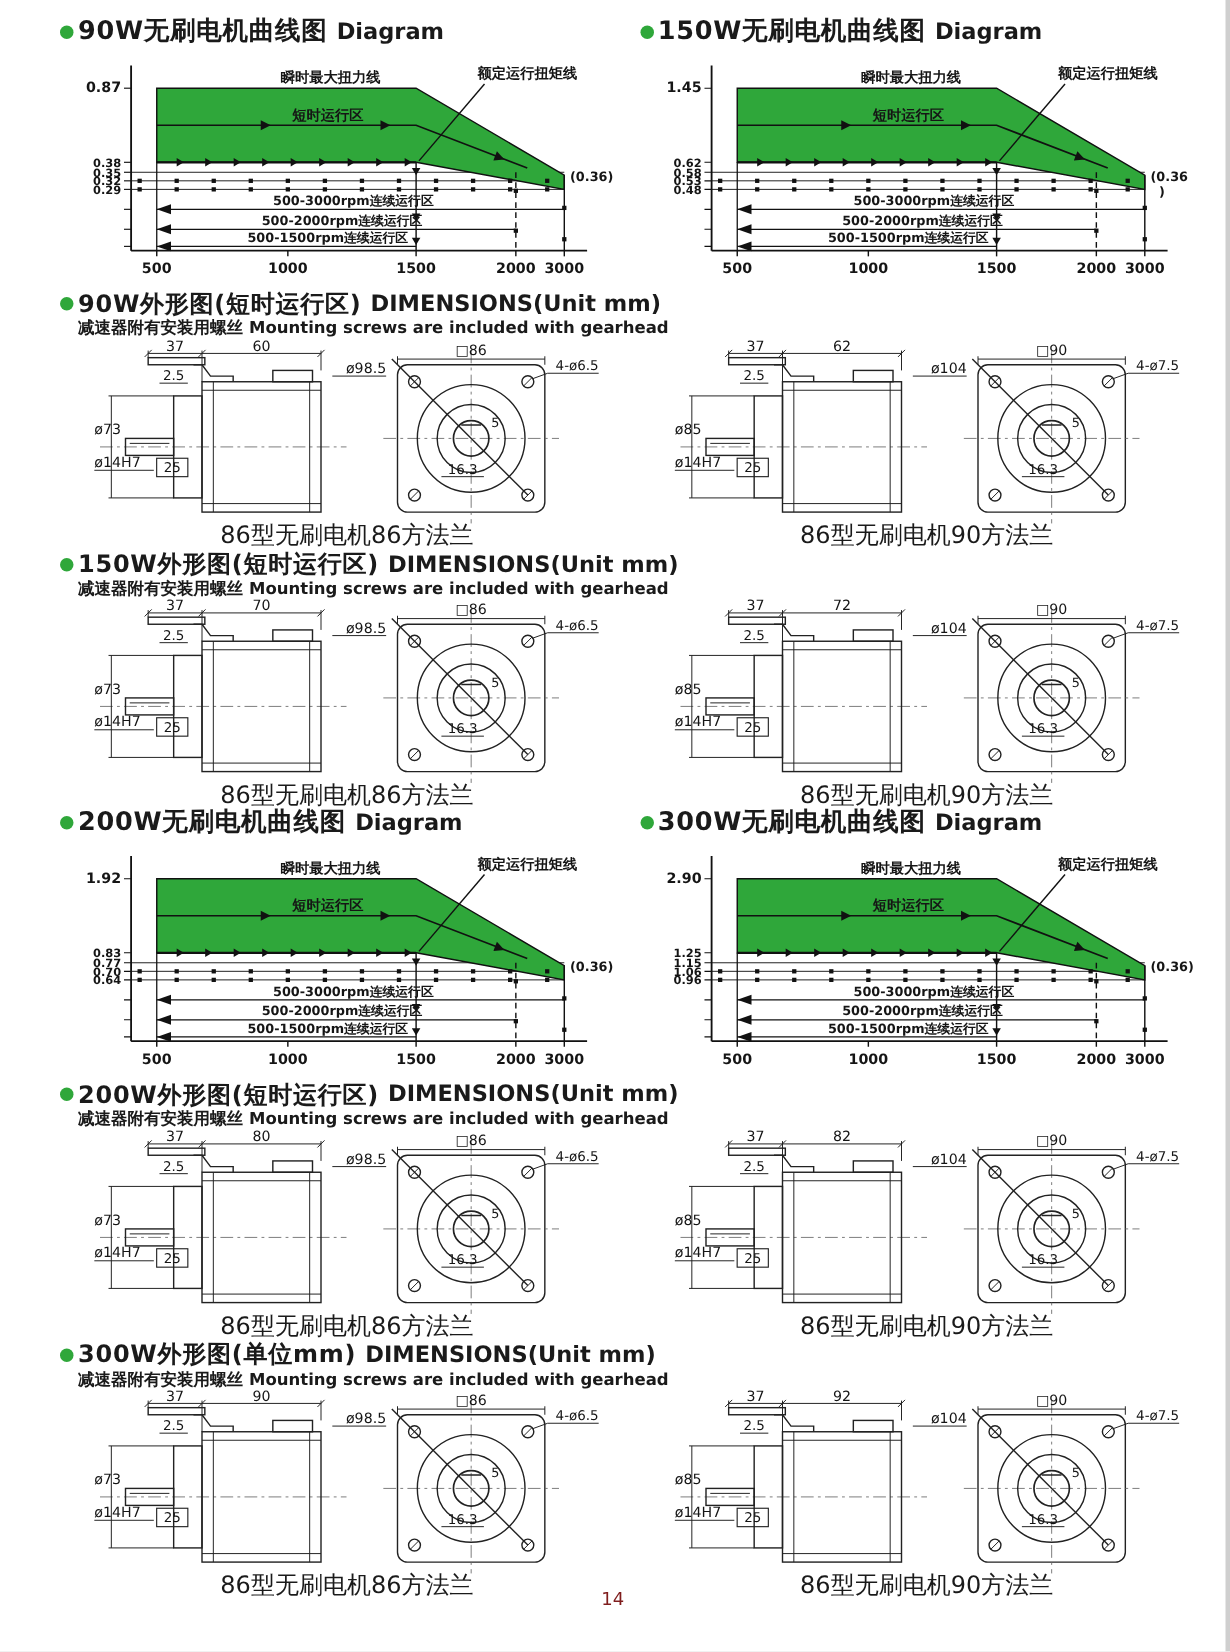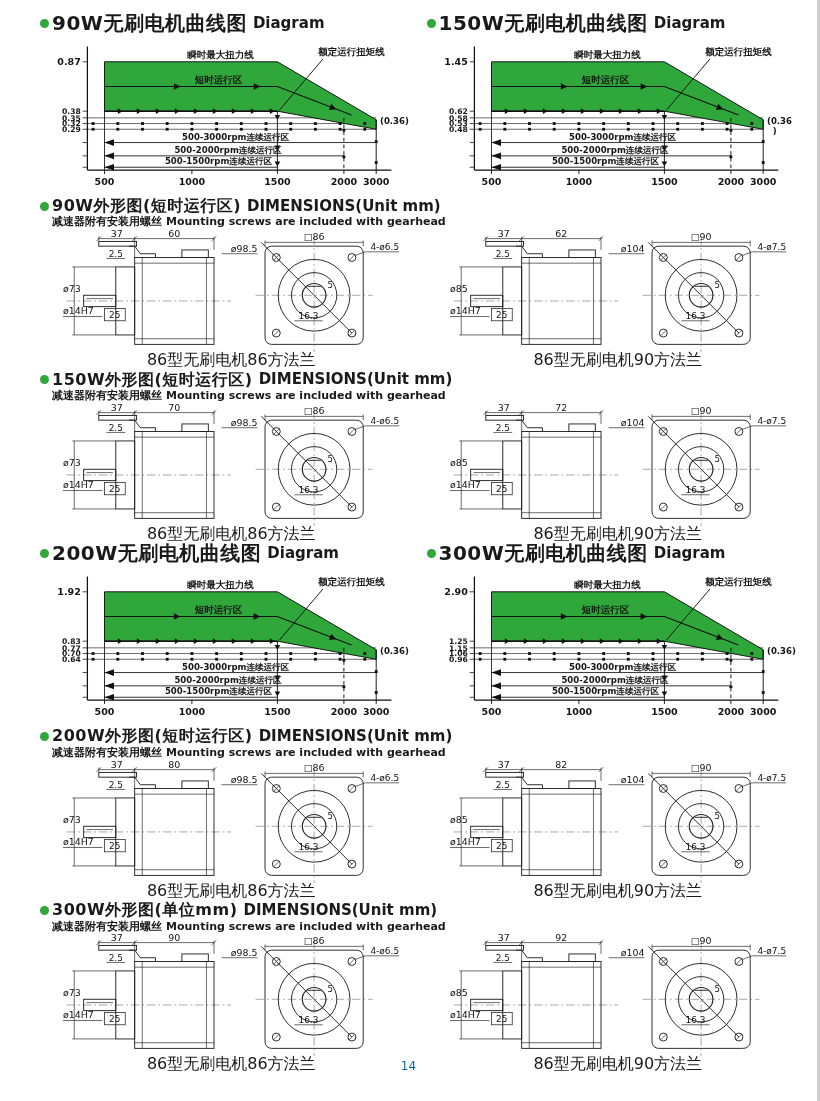--- a/index.html
+++ b/index.html
@@ -3,30 +3,30 @@
 <meta charset="utf-8">
 <style>
   html,body{margin:0;padding:0;background:#e8e8e8;}
   .page{width:820px;height:1101px;background:#ffffff;overflow:hidden;box-sizing:border-box;
         padding:12px 6px 0 38px;font-family:"DejaVu Sans","Liberation Sans",sans-serif;color:#1a1a1a;
         position:relative;border-right:3px solid #cfcfcf;}
   .charts-row{display:flex;}
   .chart-block{width:50%;}
   .hd{display:flex;align-items:center;margin:0 0 0 2px;line-height:1.15;}
   .dot{width:9px;height:9px;border-radius:50%;flex:none;margin-right:3px;}
-  .hd-cn{font-size:20px;font-weight:bold;letter-spacing:0.5px;}
+  .hd-cn{font-size:17px;font-weight:bold;letter-spacing:0.5px;}
   .hd-en{font-size:15px;font-weight:bold;margin-left:6px;}
   .dim-section{margin-top:2px;}
   .dim-section .hd-cn{font-size:16px;}
   .sub{font-size:11px;font-weight:bold;margin:0 0 0 14px;line-height:1.25;}
   .sub .sub-en{margin-left:4px;}
   .figs{display:flex;}
   .fig{width:50%;text-align:center;}
   .cap{font-size:16px;margin-top:-3px;line-height:1.1;}
-  .footer{position:absolute;left:0;right:0;bottom:28px;text-align:center;font-size:12px;color:#0369a1;}
+  .footer{position:absolute;left:0;right:0;bottom:28px;text-align:center;font-size:12px;color:#7f1d1d;}
   svg text{font-family:"DejaVu Sans","Liberation Sans",sans-serif;}
   svg{display:inline-block;vertical-align:top;}
 </style>
 </head>
 <body>
 
 <div class="page">
 
   <div class="charts-row">
     <div class="chart-block">

